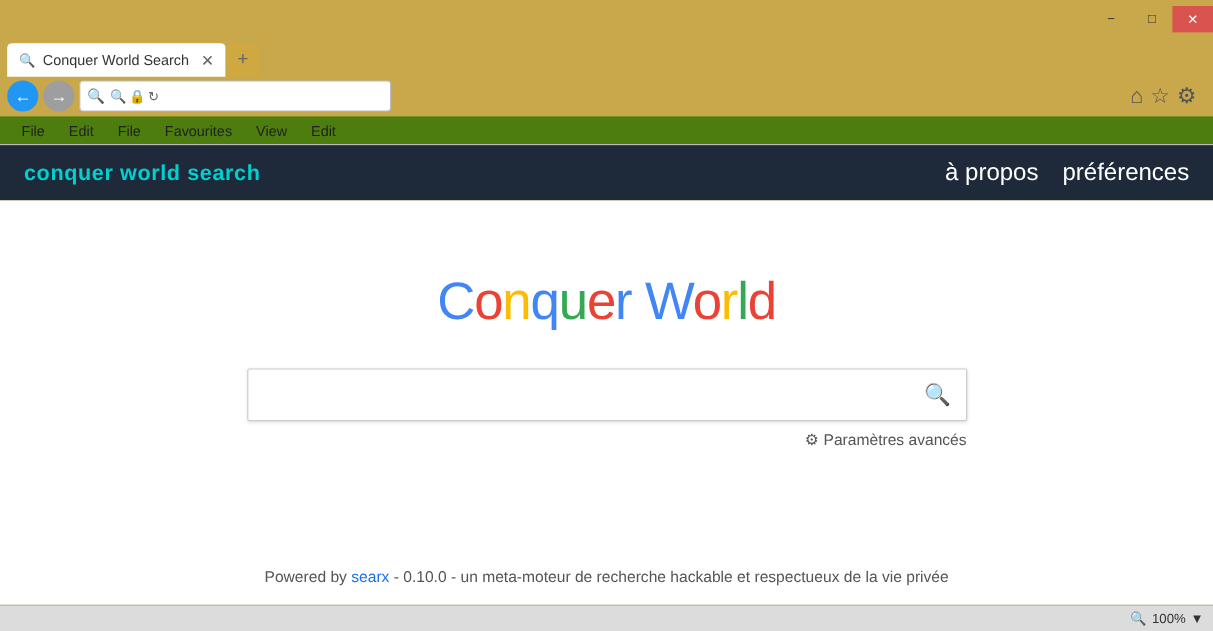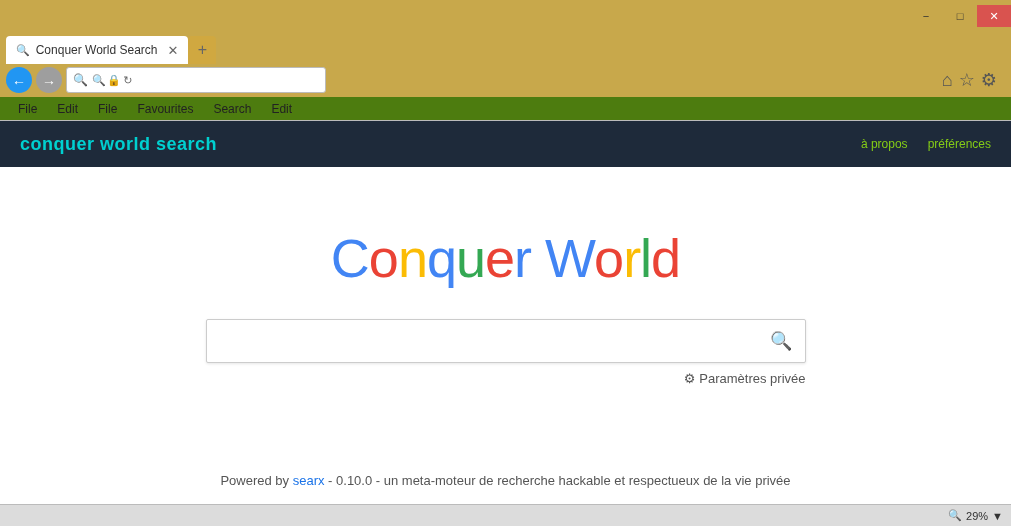--- a/index.html
+++ b/index.html
@@ -122,39 +122,39 @@
       font-size: 18px;
       font-weight: bold;
       letter-spacing: 0.5px;
     }
     .site-nav-links {
       margin-left: auto;
       display: flex;
       gap: 20px;
     }
     .site-nav-link {
-      color: #84cc16;
-      font-size: 12px;
+      color: #ffffff;
+      font-size: 20px;
       cursor: pointer;
       text-decoration: none;
     }
 
     
     .main-content {
       background: white;
       flex: 1;
       display: flex;
       flex-direction: column;
       align-items: center;
       padding-top: 60px;
     }
 
     
     .logo-text {
-      font-size: 54px;
+      font-size: 44px;
       font-weight: 400;
       letter-spacing: -1px;
       margin-bottom: 30px;
       font-family: Arial, sans-serif;
     }
     .logo-C { color: #4285F4; }
     .logo-o { color: #EA4335; }
     .logo-n { color: #FBBC05; }
     .logo-q { color: #4285F4; }
     .logo-u { color: #34A853; }
@@ -306,21 +306,21 @@
         <span class="toolbar-icon">⚙</span>
       </div>
     </div>
   </div>
 
   <div class="menu-bar">
     <div class="menu-item">File</div>
     <div class="menu-item">Edit</div>
     <div class="menu-item">File</div>
     <div class="menu-item">Favourites</div>
-    <div class="menu-item">Search</div>
+    <div class="menu-item">View</div>
     <div class="menu-item">Edit</div>
   </div>
 
   <div class="site-nav">
     <span class="site-logo">conquer world search</span>
     <div class="site-nav-links">
       <a class="site-nav-link">à propos</a>
       <a class="site-nav-link">préférences</a>
     </div>
   </div>
@@ -331,28 +331,28 @@
       <span class="logo-C">C</span><span class="logo-o">o</span><span class="logo-n">n</span><span class="logo-q">q</span><span class="logo-u">u</span><span class="logo-e">e</span><span class="logo-r">r</span>&nbsp;<span class="logo-W">W</span><span class="logo-o2">o</span><span class="logo-r2">r</span><span class="logo-l">l</span><span class="logo-d">d</span>
     </div>
 
     <div class="search-container">
       <div class="search-box">
         <input type="text" class="search-input" style="">
         <button class="search-icon-btn">🔍</button>
       </div>
       <div class="advanced-link">
         <span>⚙</span>
-        <span>Paramètres privée</span>
+        <span>Paramètres avancés</span>
       </div>
     </div>
 
     <div class="footer">
       <span>Powered by </span><a>searx</a><span> - 0.10.0 - un meta-moteur de recherche hackable et respectueux de la vie privée</span>
     </div>
   </div>
 
   <div class="status-bar">
     <span>🔍</span>
-    <span>29%</span>
+    <span>100%</span>
     <span>▼</span>
   </div>
 
 </div>
 
 </body></html>

